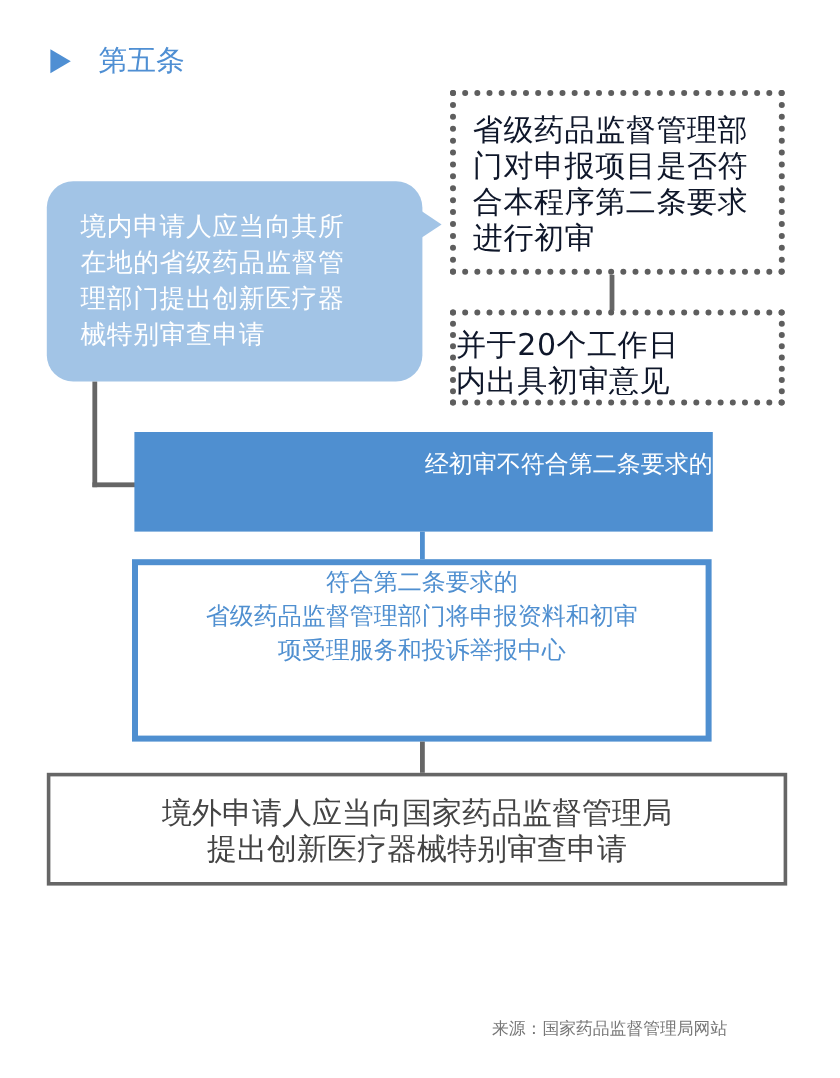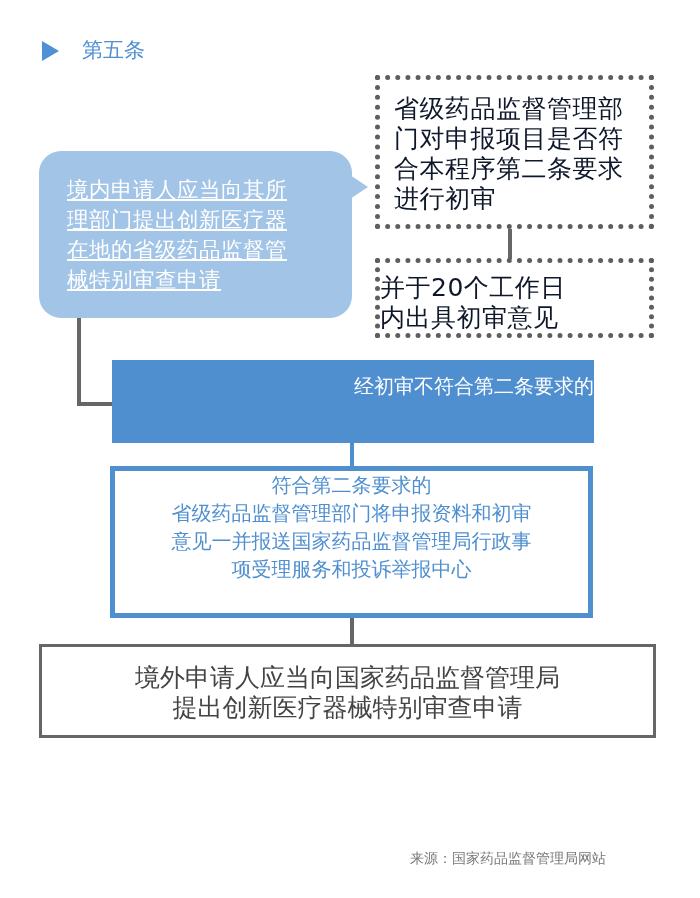--- a/index.html
+++ b/index.html
@@ -2,24 +2,24 @@
 <html><head>
 <meta charset="utf-8">
 <style>
   html, body { margin: 0; padding: 0; background: #ffffff; }
   body { width: 700px; height: 898px; position: relative; overflow: hidden;
          font-family: "DejaVu Sans", "Liberation Sans", sans-serif; }
   .abs { position: absolute; box-sizing: border-box; }
   .heading-arrow { left: 42px; top: 41px; width: 0; height: 0;
     border-top: 10px solid transparent; border-bottom: 10px solid transparent;
     border-left: 17px solid #4f8fd3; }
-  .heading-title { left: 82px; top: 34px; font-size: 21px; color: #4f8fd3; line-height: 32px; }
+  .heading-title { left: 82px; top: 34px; font-size: 24px; color: #4f8fd3; line-height: 32px; }
   .bubble { left: 39px; top: 151px; width: 313px; height: 167px; background: #a2c4e6;
     border-radius: 22px; color: #ffffff; font-size: 21.5px; line-height: 30px;
-    padding: 24px 18px 0 28px; letter-spacing: 0.5px; text-decoration: underline; }
+    padding: 24px 18px 0 28px; letter-spacing: 0.5px; }
   .bubble-tail { left: 350px; top: 175px; width: 0; height: 0;
     border-top: 12px solid transparent; border-bottom: 12px solid transparent;
     border-left: 18px solid #a2c4e6; }
   .dash-box { border: 5px dotted #5e5e5e; color: #0f172a; font-size: 25px; line-height: 30px; letter-spacing: 0.5px; }
   .dash1 { left: 375px; top: 75px; width: 279px; height: 154px; padding: 14px 8px 0 14px; }
   .dash2 { left: 375px; top: 258px; width: 279px; height: 80px; padding: 10px 8px 0 0; text-align: left; }
   .conn-gray-v { background: #666666; }
   .blue-solid { left: 112px; top: 360px; width: 482px; height: 83px; background: #4f8fd0;
     color: #ffffff; font-size: 20px; line-height: 28px; text-align: right; padding-top: 12px; }
   .blue-outline { left: 110px; top: 466px; width: 483px; height: 152px; border: 5px solid #4f8fd0;
@@ -30,22 +30,22 @@
   .line { display: block; white-space: nowrap; }
 </style>
 </head>
 <body>
 
 <div class="abs heading-arrow"></div>
 <div class="abs heading-title">第五条</div>
 
 <div class="abs bubble">
   <span class="line">境内申请人应当向其所</span>
+  <span class="line">在地的省级药品监督管</span>
   <span class="line">理部门提出创新医疗器</span>
-  <span class="line">在地的省级药品监督管</span>
   <span class="line">械特别审查申请</span>
 </div>
 <div class="abs bubble-tail"></div>
 
 <div class="abs dash-box dash1">
   <span class="line">省级药品监督管理部</span>
   <span class="line">门对申报项目是否符</span>
   <span class="line">合本程序第二条要求</span>
   <span class="line">进行初审</span>
 </div>
@@ -60,21 +60,20 @@
 
 <div class="abs blue-solid">
   <span class="line">经初审不符合第二条要求的</span>
 </div>
 
 <div class="abs" style="left:350px; top:443px; width:4px; height:24px; background:#4f8fd0;"></div>
 
 <div class="abs blue-outline">
   <span class="line">符合第二条要求的</span>
   <span class="line">省级药品监督管理部门将申报资料和初审</span>
-  <span class="line">意见一并报送国家药品监督管理局行政事</span>
   <span class="line">项受理服务和投诉举报中心</span>
 </div>
 
 <div class="abs conn-gray-v" style="left:350px; top:618px; width:4px; height:27px;"></div>
 
 <div class="abs gray-box">
   <span class="line">境外申请人应当向国家药品监督管理局</span>
   <span class="line">提出创新医疗器械特别审查申请</span>
 </div>
 

